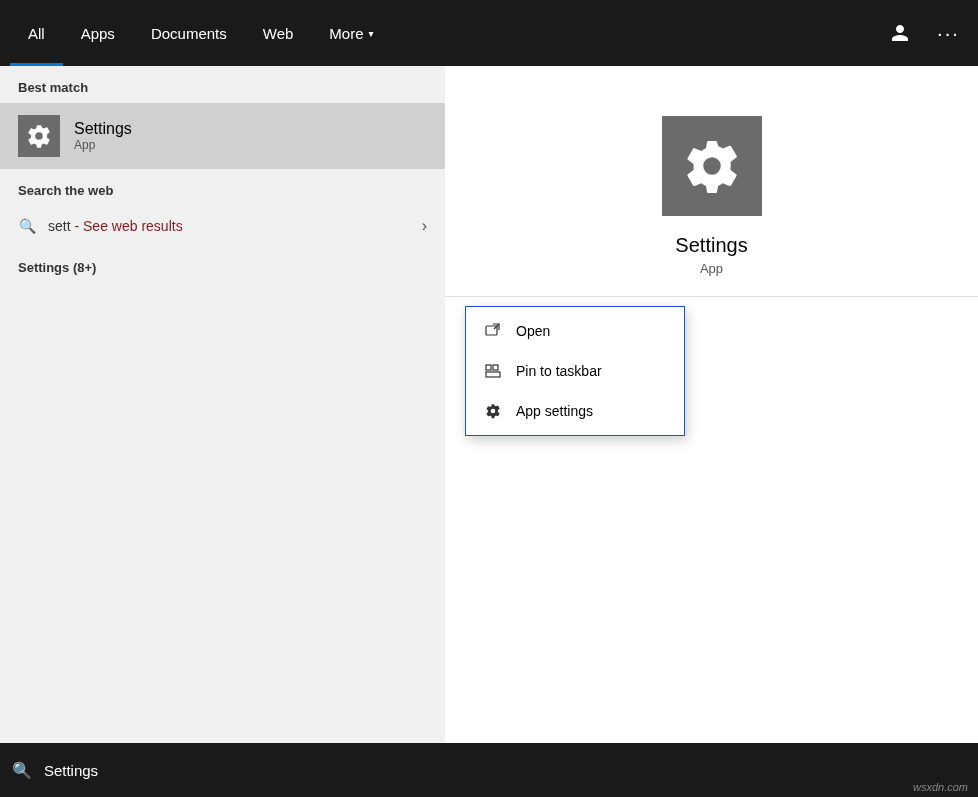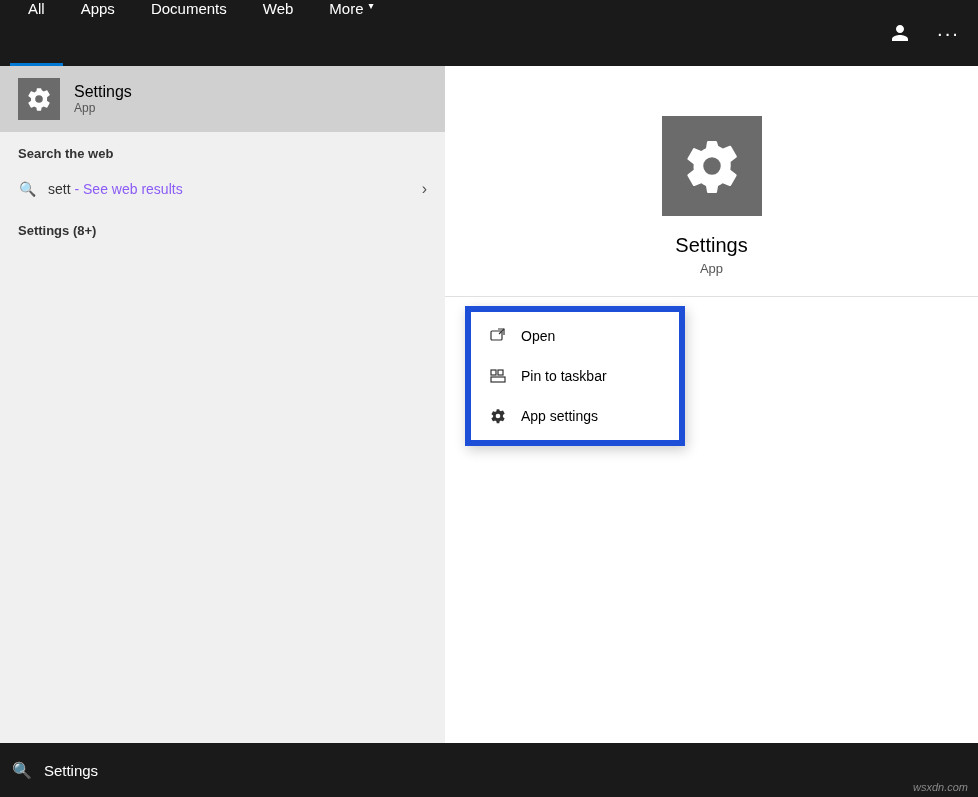--- a/index.html
+++ b/index.html
@@ -26,20 +26,21 @@
       align-items: center;
       flex: 1;
       height: 100%;
     }
     .nav-tab {
       color: #ffffff;
       font-size: 15px;
       padding: 0 18px;
       height: 100%;
       display: flex;
+      align-items: center;
       cursor: pointer;
       position: relative;
       white-space: nowrap;
     }
     .nav-tab.active {
       color: #ffffff;
     }
     .nav-tab.active::after {
       content: '';
       position: absolute;
@@ -157,21 +158,21 @@
     }
     .search-web-text {
       flex: 1;
       font-size: 14px;
       color: #333;
     }
     .search-web-text .query {
       font-weight: 400;
     }
     .search-web-text .see-results {
-      color: #8b5cf6;
+      color: #7f1d1d;
     }
     .chevron-right {
       color: #555;
       font-size: 16px;
     }
 
     
     .settings-group-label {
       font-size: 13px;
       font-weight: 600;
@@ -223,21 +224,21 @@
       background: #e0e0e0;
       margin-bottom: 0;
     }
 
     
     .context-menu {
       position: absolute;
       left: 20px;
       top: 240px;
       background: #ffffff;
-      border: 6px solid #1d4ed8;
+      border: 1px solid #1d4ed8;
       box-shadow: 2px 4px 12px rgba(0,0,0,0.2);
       width: 220px;
       padding: 4px 0;
       z-index: 100;
     }
     .context-menu-item {
       display: flex;
       align-items: center;
       padding: 9px 16px;
       cursor: pointer;
@@ -325,20 +326,21 @@
     </button>
     <button class="nav-action-btn">
       <span style="letter-spacing:1px; font-size:20px; color:white;">···</span>
     </button>
   </div>
 </div>
 
 <div class="main-content">
 
   <div class="left-panel">
+    <div class="section-label">Best match</div>
 
     <div class="best-match-item">
       <div class="best-match-icon">
         <svg viewBox="0 0 24 24">
           <path d="M12 15.5A3.5 3.5 0 018.5 12 3.5 3.5 0 0112 8.5a3.5 3.5 0 013.5 3.5 3.5 3.5 0 01-3.5 3.5m7.43-2.92c.04-.34.07-.69.07-1.08s-.03-.74-.07-1.08l2.31-1.8c.21-.16.27-.44.14-.67l-2.19-3.8a.495.495 0 00-.61-.22l-2.73 1.1c-.57-.44-1.18-.79-1.84-1.06L14 2.42A.5.5 0 0013.5 2h-3a.5.5 0 00-.5.42l-.41 2.47c-.66.27-1.27.62-1.84 1.06L5.03 4.85c-.23-.09-.49 0-.61.22L2.23 8.87c-.13.23-.07.51.14.67l2.31 1.8c-.04.34-.07.69-.07 1.08s.03.74.07 1.08l-2.31 1.8c-.21.16-.27.44-.14.67l2.19 3.8c.12.23.38.31.61.22l2.73-1.1c.57.44 1.18.79 1.84 1.06l.41 2.47c.07.24.29.42.5.42h3c.24 0 .44-.18.5-.42l.41-2.47c.66-.27 1.27-.62 1.84-1.06l2.73 1.1c.23.09.49 0 .61-.22l2.19-3.8c.13-.23.07-.51-.14-.67l-2.31-1.8z"></path>
         </svg>
       </div>
       <div class="best-match-info">
         <span class="best-match-name">Settings</span>
         <span class="best-match-type">App</span>

